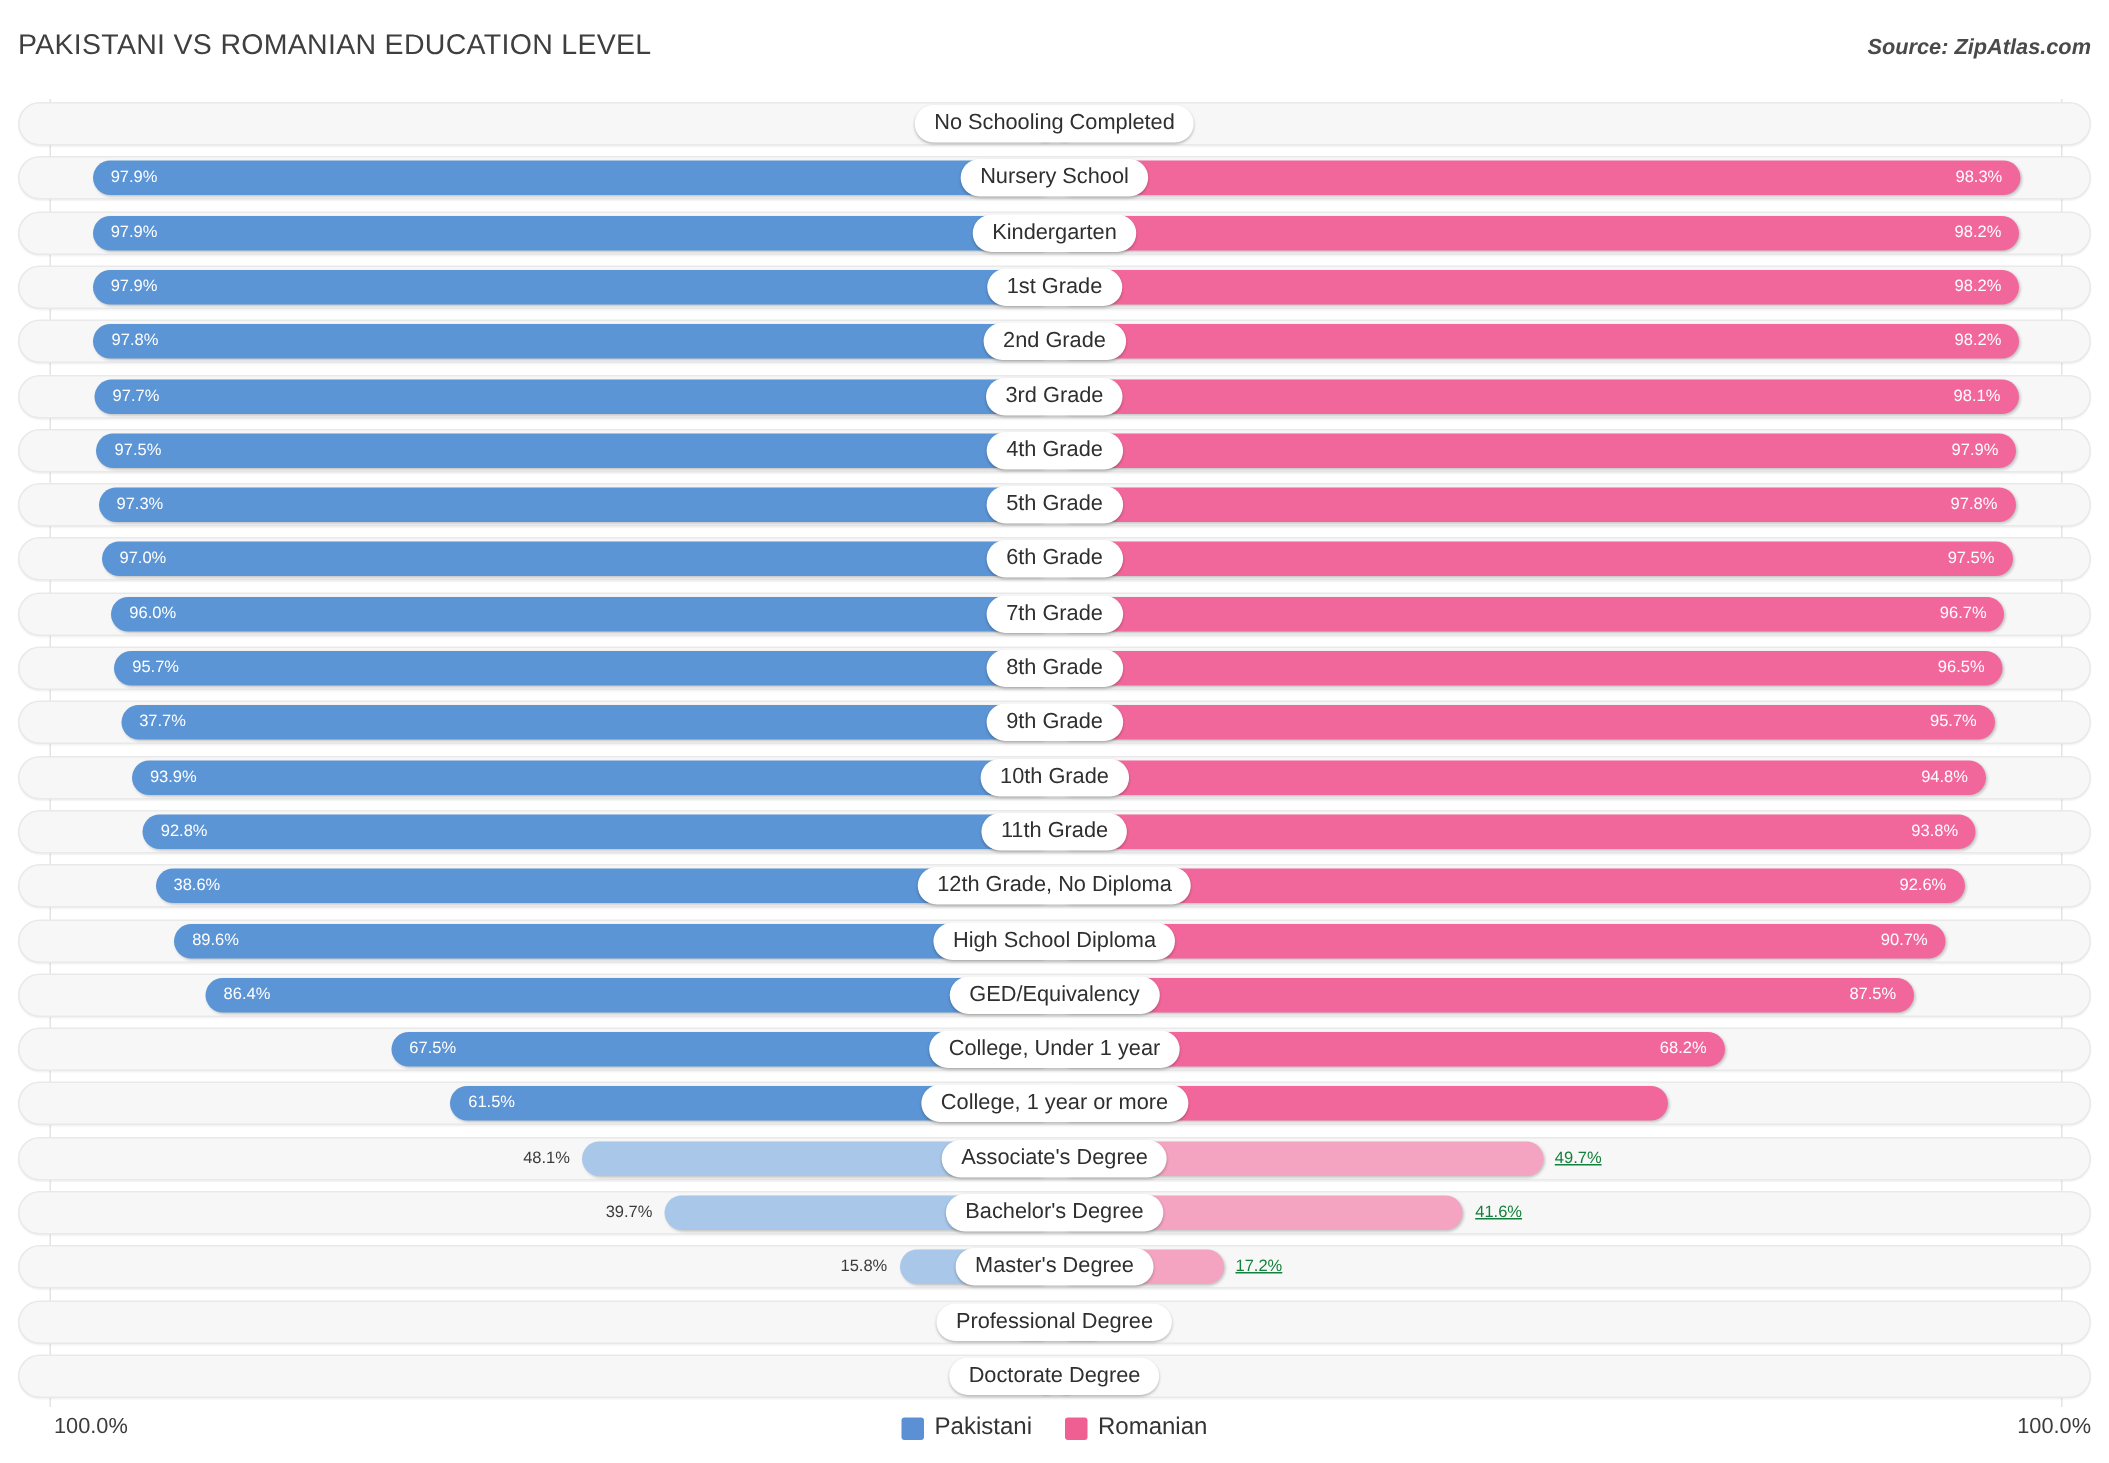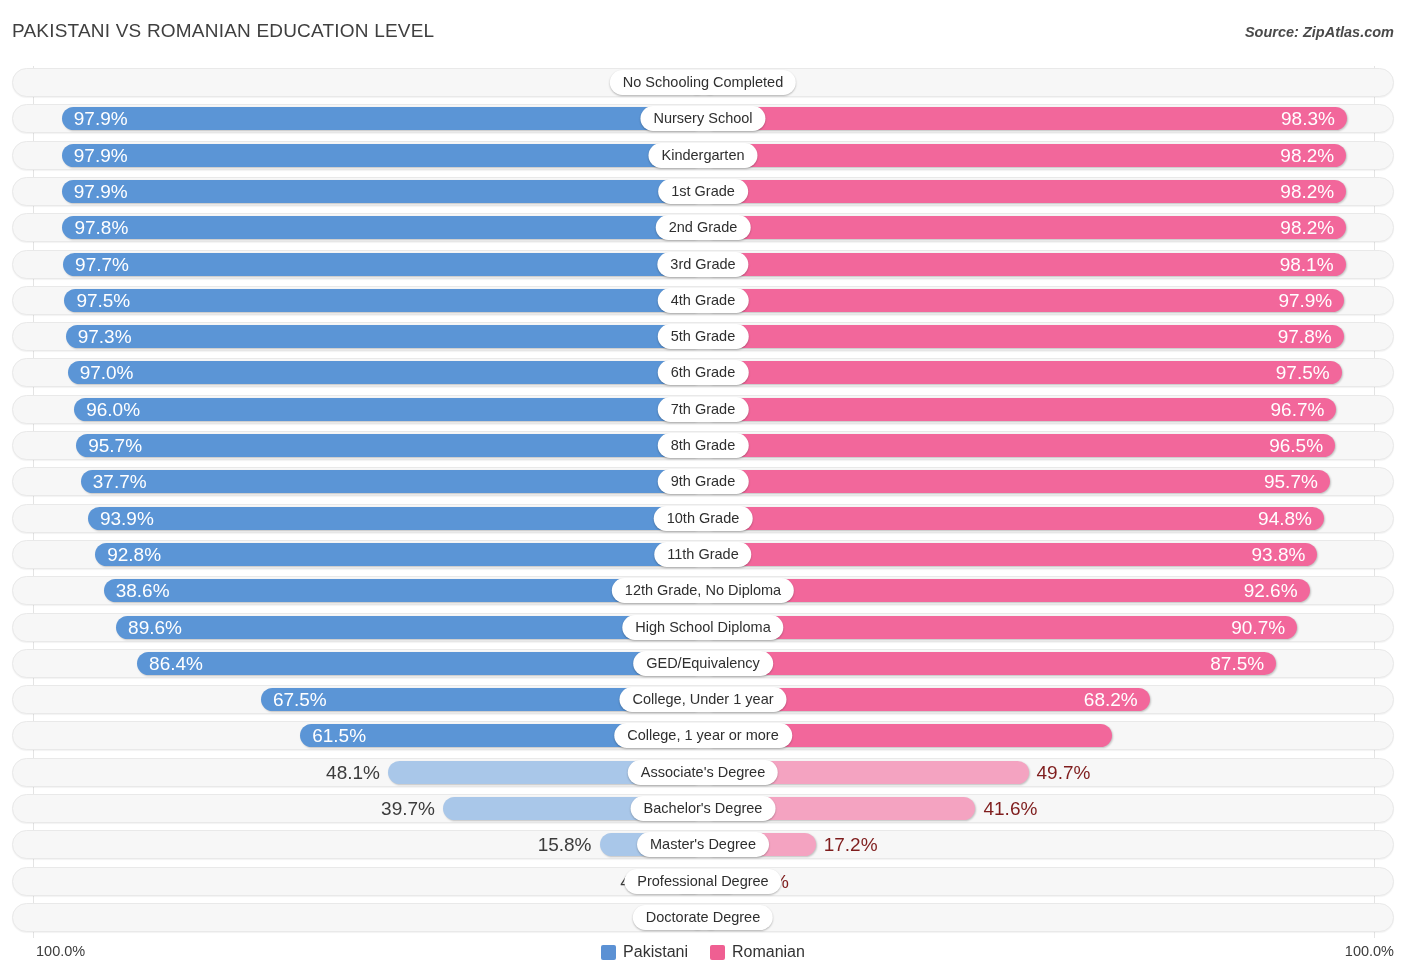--- a/index.html
+++ b/index.html
@@ -54,27 +54,27 @@
     position: absolute; top: 3px; height: 23px;
     border-radius: 12px;
     box-shadow: 1px 1px 2px rgba(0,0,0,.22);
   }
   .bar.left  { border-top-right-radius: 12px; border-bottom-right-radius: 12px; }
   .bar.right { border-top-left-radius: 12px;  border-bottom-left-radius: 12px; }
 
   .val {
     position: absolute; top: 0; height: 29px;
     line-height: 29px;
-    font-size: 19px;
+    font-size: 11px;
     white-space: nowrap;
   }
   .val.inL { color: #ffffff; }
   .val.inR { color: #ffffff; }
   .val.outL { color: #3c3c3c; }
-  .val.outR { color: #7f1d1d; }
+  .val.outR { color: #15803d; text-decoration: underline; }
 
   .chip {
     position: absolute; top: 2px; height: 25px;
     left: 50%; transform: translateX(-50%);
     background: #ffffff;
     border-radius: 13px;
     padding: 0 13px;
     line-height: 25px;
     font-size: 14.5px;
     color: #2f2f2f;

